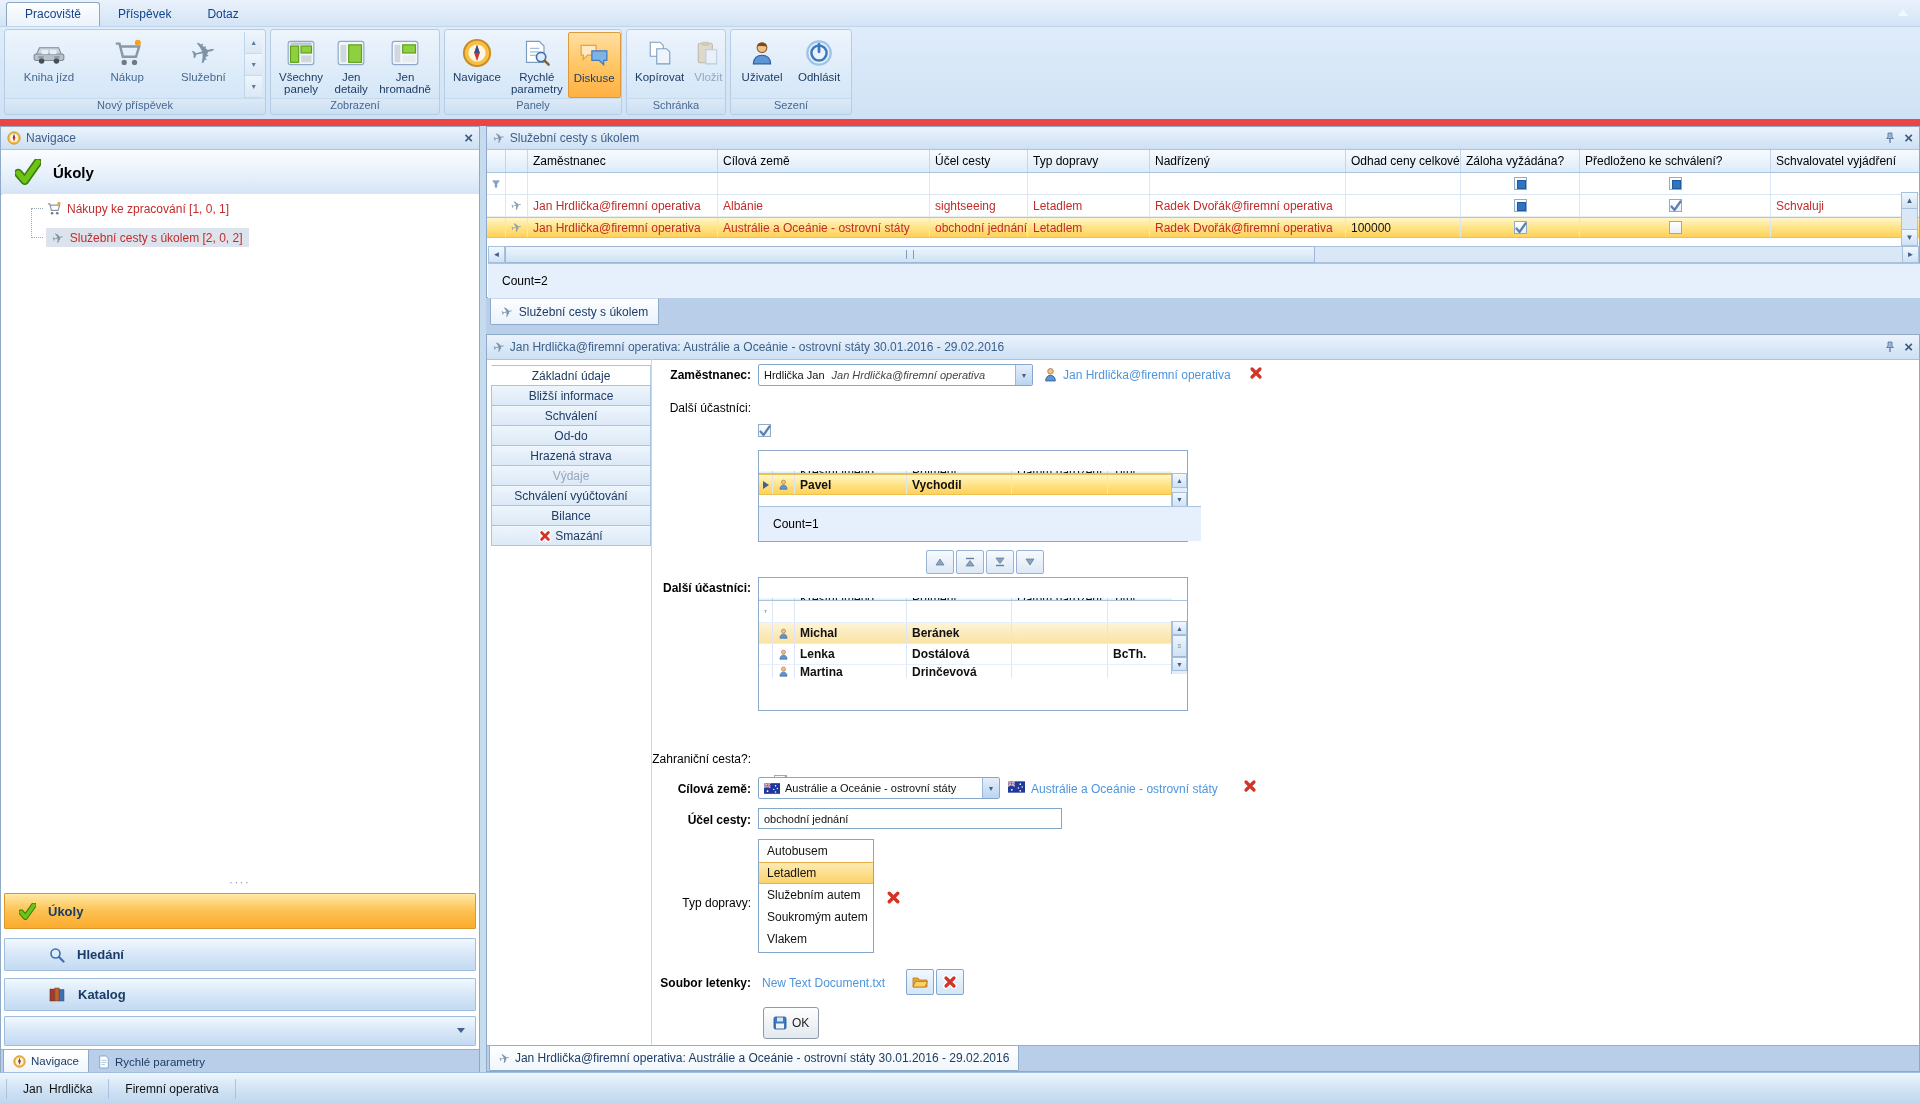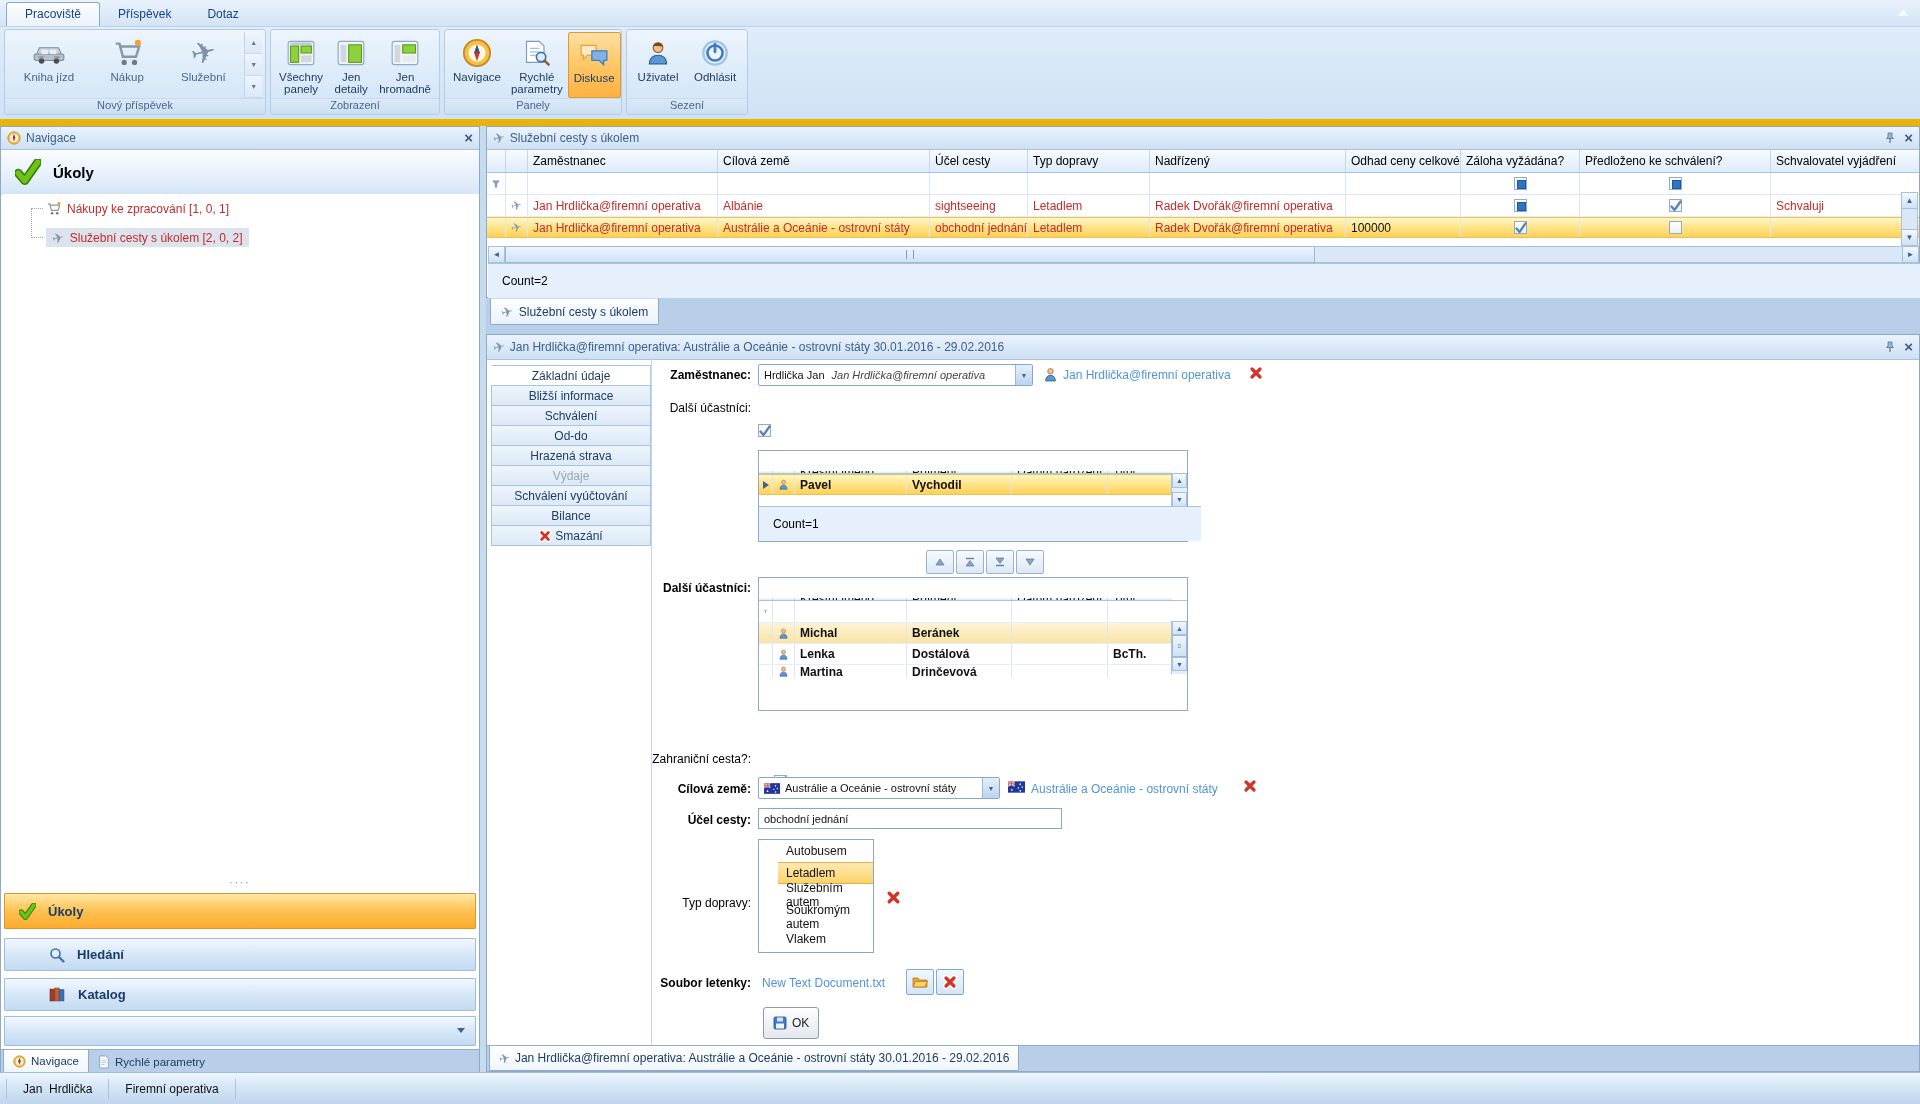--- a/index.html
+++ b/index.html
@@ -1,16 +1,16 @@
 <!DOCTYPE html>
 <html><head>
 <meta charset="utf-8">
 <style>
   html,body{margin:0;padding:0;background:#9db8d8;}
-  .app{position:relative;width:1920px;height:1104px;background:#eab308;font-family:"Liberation Sans","DejaVu Sans",sans-serif;font-size:12px;color:#111;overflow:hidden;}
+  .app{position:relative;width:1920px;height:1104px;background:#ef4444;font-family:"Liberation Sans","DejaVu Sans",sans-serif;font-size:12px;color:#111;overflow:hidden;}
   .abs{position:absolute;}
   
   .rtabs{position:absolute;left:0;top:0;width:1920px;height:27px;background:linear-gradient(#e9f2fc,#d4e4f5);border-bottom:1px solid #bfd4ea;display:flex;align-items:flex-end;padding-left:6px;box-sizing:border-box;}
   .rtab{padding:4px 18px 5px;color:#15428b;font-size:12px;cursor:default;}
   .rtab.active{background:linear-gradient(#fdfeff,#eaf2fb);border:1px solid #8ca8c5;border-bottom:none;border-radius:3px 3px 0 0;}
   .rbody{position:absolute;left:0;top:27px;width:1920px;height:92px;background:linear-gradient(#dfecfa,#cfe2f5);display:flex;gap:4px;padding:2px 0 2px 4px;box-sizing:border-box;}
   .rgroup{height:86px;border:1px solid #b6cce4;border-radius:3px;background:linear-gradient(#edf4fc,#dcebf9 55%,#cfe3f6);display:flex;flex-direction:column;box-sizing:border-box;}
   .rbtns{flex:1;display:flex;align-items:stretch;padding:2px 3px 0;}
   .rbtn{display:flex;flex-direction:column;align-items:center;justify-content:flex-start;padding:3px 5px 1px;border-radius:2px;color:#1e3c64;text-align:center;line-height:12px;font-size:11.5px;}
   .rbtn .ric{height:36px;display:flex;align-items:center;justify-content:center;}
@@ -330,20 +330,41 @@
               <svg width="30" height="26">
                 <use href="#i-chat"></use>
               </svg>
             </span>
           <span>Diskuse</span>
         </div>
       </div>
       <div class="rglabel">Panely</div>
     </div>
 
+    <div class="rgroup" style="width:100px">
+      <div class="rbtns">
+        <div class="rbtn" style="width:50px">
+          <span class="ric">
+              <svg width="26" height="26">
+                <use href="#i-copy"></use>
+              </svg>
+            </span>
+          <span>Kopírovat</span>
+        </div>
+        <div class="rbtn disabled" style="width:36px">
+          <span class="ric">
+              <svg width="26" height="26">
+                <use href="#i-paste"></use>
+              </svg>
+            </span>
+          <span>Vložit</span>
+        </div>
+      </div>
+      <div class="rglabel">Schránka</div>
+    </div>
 
     <div class="rgroup" style="width:122px">
       <div class="rbtns">
         <div class="rbtn" style="width:50px">
           <span class="ric">
               <svg width="26" height="26">
                 <use href="#i-user"></use>
               </svg>
             </span>
           <span>Uživatel</span>
@@ -773,21 +794,21 @@
       </svg>
 
     
     <div class="flabel bold" style="left:64px;top:478px;width:200px;">Účel cesty:</div>
     <div class="tinput" style="left:271px;top:473px;width:304px;height:21px;">
       <span>obchodní jednání</span>
     </div>
 
     
     <div class="flabel" style="left:64px;top:561px;width:200px;">Typ dopravy:</div>
-    <div class="lbox" style="left:271px;top:504px;width:116px;height:114px;padding-left:19px;">
+    <div class="lbox" style="left:271px;top:504px;width:116px;height:114px;">
       <div class="lbi">Autobusem</div>
       <div class="lbi selected">Letadlem</div>
       <div class="lbi">Služebním autem</div>
       <div class="lbi">Soukromým autem</div>
       <div class="lbi">Vlakem</div>
     </div>
     <svg class="abs" style="left:399px;top:555px" width="15" height="15">
         <use href="#i-redx"></use>
       </svg>
 

